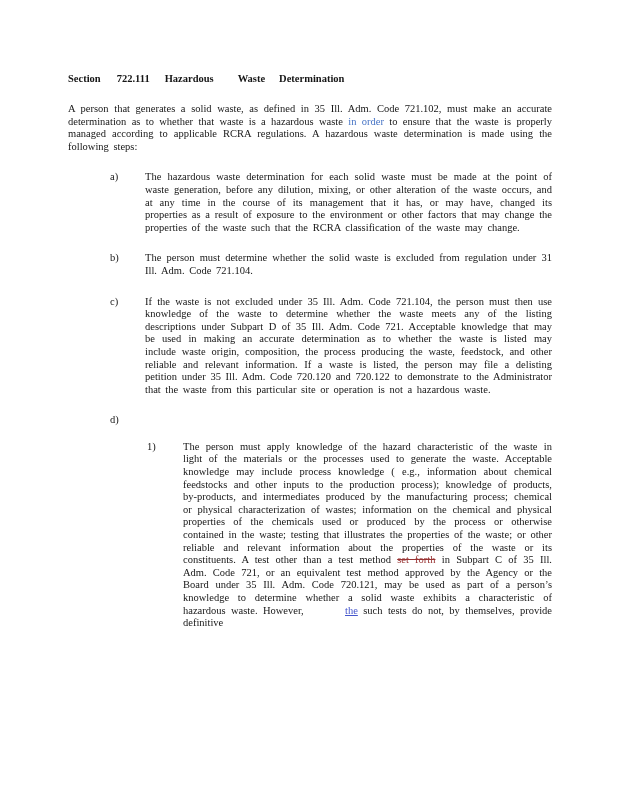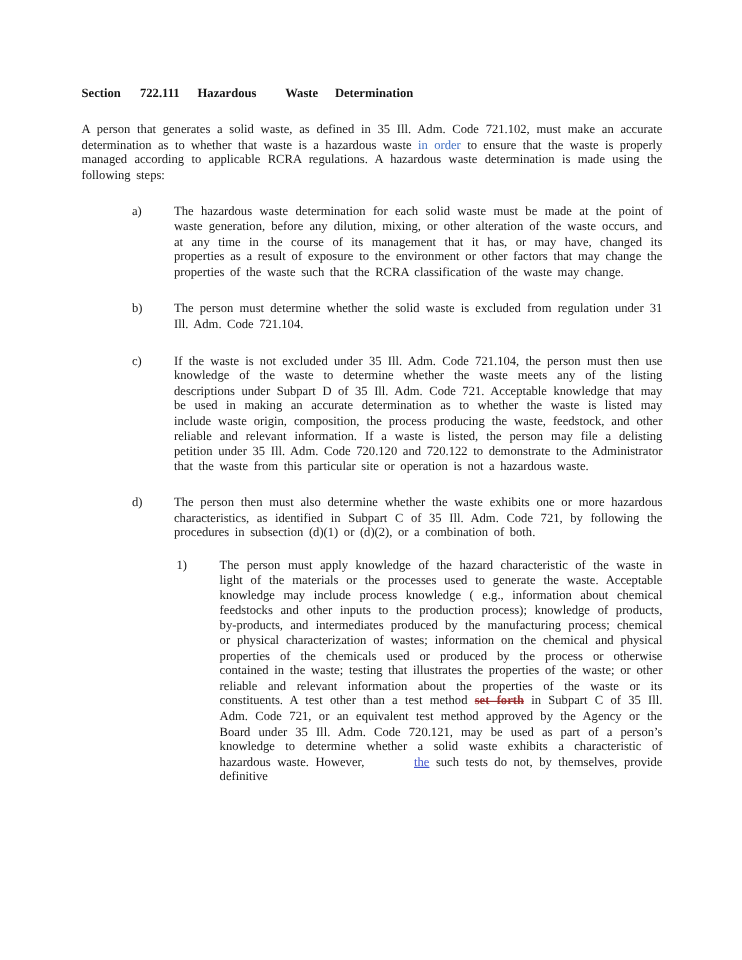--- a/index.html
+++ b/index.html
@@ -43,21 +43,21 @@
     flex: none;
     width: 35px;
     margin-left: 42px;
     font-size: 10.5px;
     line-height: 12.6px;
   }
   .li .li-text { flex: 1; }
   .li.sub { margin-top: 14px; }
   .li.sub .li-label { margin-left: 79px; width: 36px; }
   .ins-link { color: #4472c4; text-decoration: none; cursor: pointer; }
-  .strike { color: #993333; text-decoration: line-through; font-weight: bold; }
+  .strike { color: #993333; text-decoration: line-through; }
   .insert { color: #4455cc; text-decoration: underline; margin-left: 36px; }
 </style>
 </head>
 <body>
 
 <div class="page">
   <div class="content">
 
     <div class="doc-header">
       <span>Section</span><span class="hw-num">722.111</span><span class="hw-t1">Hazardous</span><span class="hw-t2">Waste</span><span class="hw-t3">Determination</span>
@@ -75,21 +75,20 @@
       <div class="li-text para">The person must determine whether the solid waste is excluded from regulation under 31 Ill. Adm. Code 721.104.</div>
     </div>
 
     <div class="li">
       <span class="li-label">c)</span>
       <div class="li-text para">If the waste is not excluded under 35 Ill. Adm. Code 721.104, the person must then use knowledge of the waste to determine whether the waste meets any of the listing descriptions under Subpart D of 35 Ill. Adm. Code 721. Acceptable knowledge that may be used in making an accurate determination as to whether the waste is listed may include waste origin, composition, the process producing the waste, feedstock, and other reliable and relevant information. If a waste is listed, the person may file a delisting petition under 35 Ill. Adm. Code 720.120 and 720.122 to demonstrate to the Administrator that the waste from this particular site or operation is not a hazardous waste.</div>
     </div>
 
     <div class="li">
       <span class="li-label">d)</span>
-      <div class="li-text para">The person then must also determine whether the waste exhibits one or more hazardous characteristics, as identified in Subpart C of 35 Ill. Adm. Code 721, by following the procedures in subsection (d)(1) or (d)(2), or a combination of both.</div>
     </div>
 
     <div class="li sub">
       <span class="li-label">1)</span>
       <div class="li-text para"><span>The person must apply knowledge of the hazard characteristic of the waste in light of the materials or the processes used to generate the waste. Acceptable knowledge may include process knowledge ( e.g., information about chemical feedstocks and other inputs to the production process); knowledge of products, by-products, and intermediates produced by the manufacturing process; chemical or physical characterization of wastes; information on the chemical and physical properties of the chemicals used or produced by the process or otherwise contained in the waste; testing that illustrates the properties of the waste; or other reliable and relevant information about the properties of the waste or its constituents. A test other than a test method </span><span class="strike">set forth</span><span> in Subpart C of 35 Ill. Adm. Code 721, or an equivalent test method approved by the Agency or the Board under 35 Ill. Adm. Code 720.121, may be used as part of a person’s knowledge to determine whether a solid waste exhibits a characteristic of hazardous waste. However, </span><span class="insert">the</span><span> such tests do not, by themselves, provide definitive</span></div>
     </div>
 
   </div>
 </div>
 

